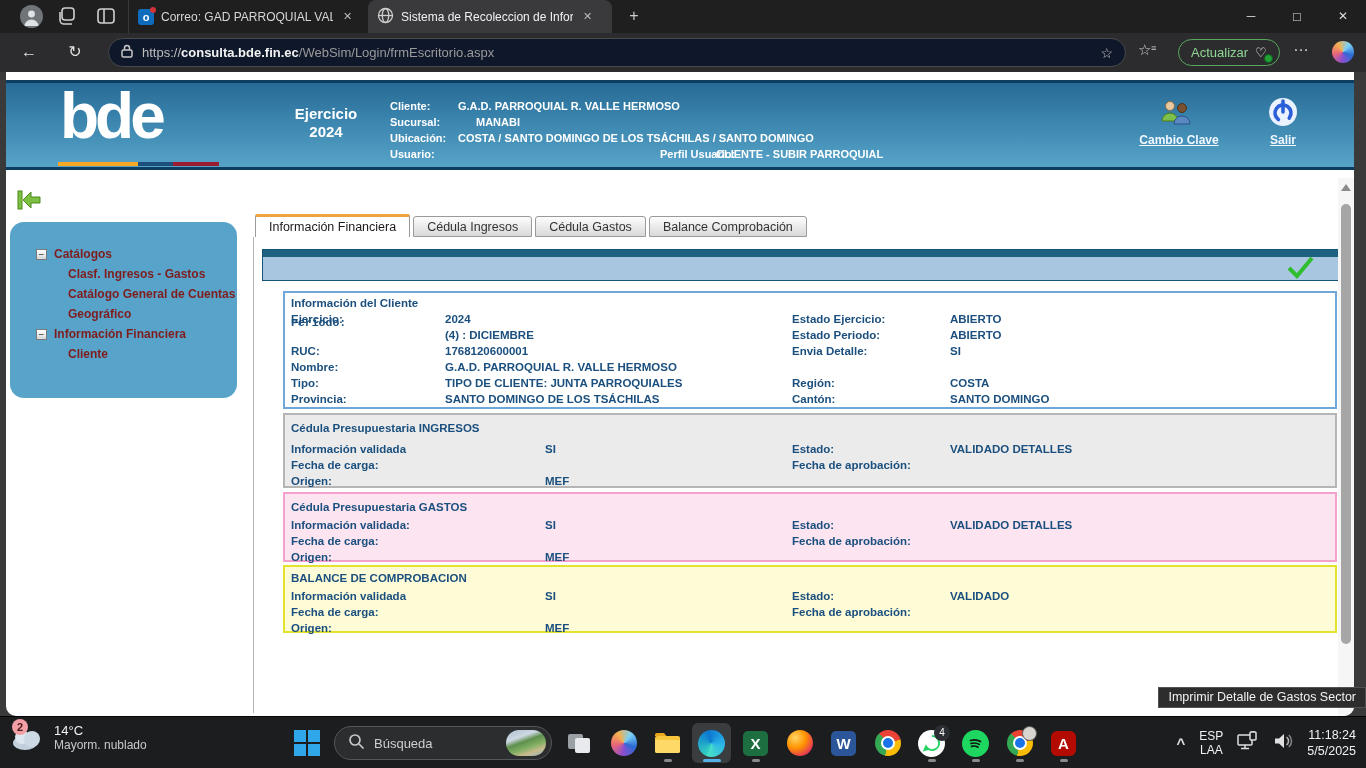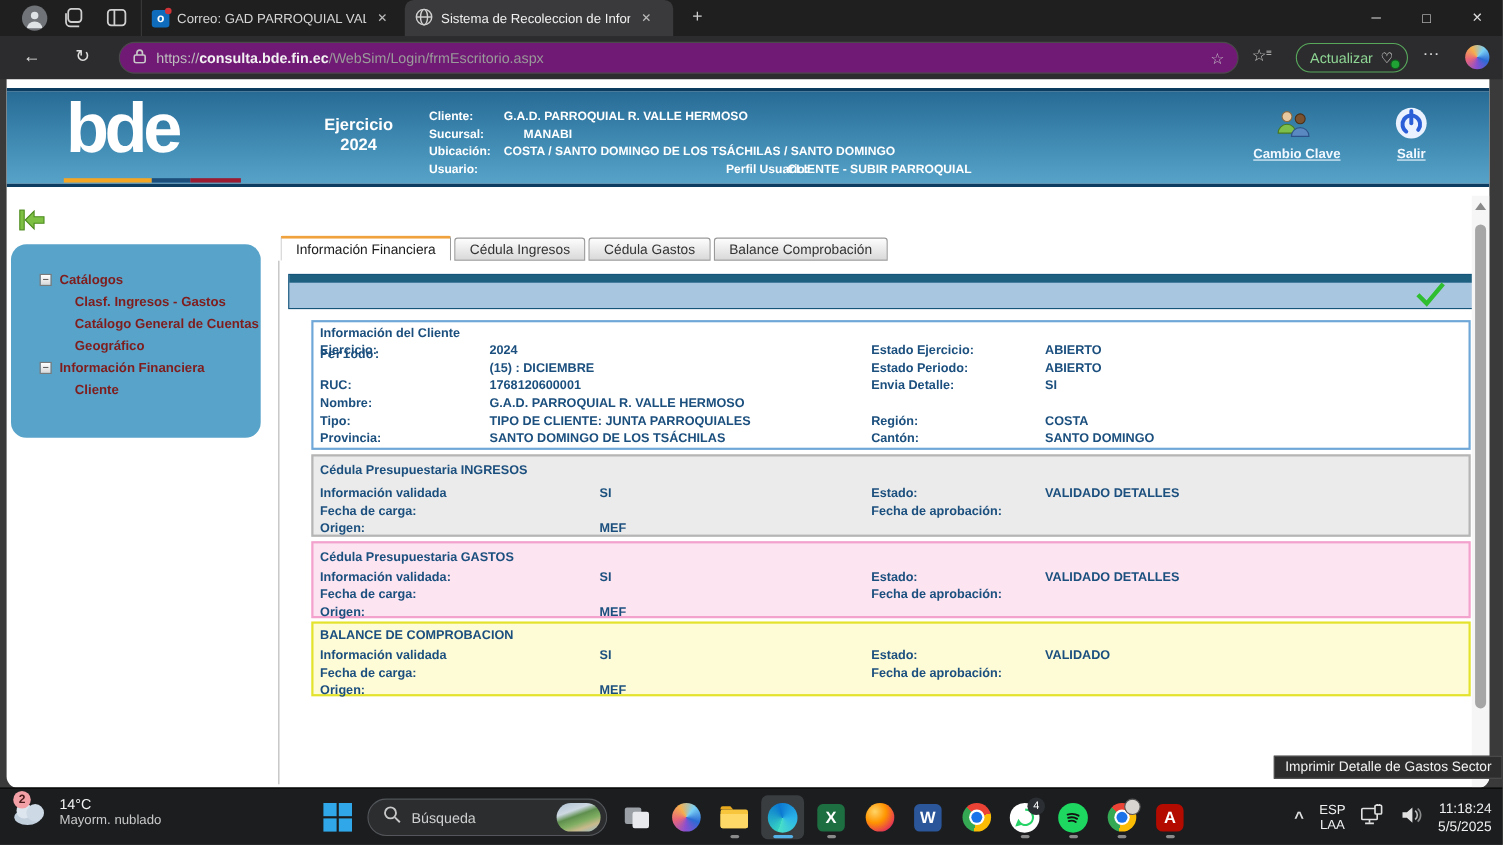--- a/index.html
+++ b/index.html
@@ -19,21 +19,21 @@
   .btab .title{white-space:nowrap;overflow:hidden;max-width:172px;}
   .tabx{font-size:11px;color:#bbb;padding:1px 3px;}
   .favsq{width:16px;height:16px;border-radius:3px;background:#0f6cbd;color:#fff;font-weight:bold;font-size:11px;
          display:flex;align-items:center;justify-content:center;position:relative;flex:0 0 auto;}
   .favsq .dot{position:absolute;right:-2px;top:-2px;width:6px;height:6px;border-radius:50%;background:#d13438;}
   .newtab{position:absolute;left:622px;top:4px;width:24px;height:24px;text-align:center;line-height:24px;font-size:16px;color:#ccc;}
   .winctl{position:absolute;top:0;height:33px;width:46px;text-align:center;line-height:33px;font-size:12px;color:#ddd;}
 
   .toolbar{position:absolute;left:0;top:33px;width:1366px;height:39px;background:#2c2c2e;}
   .navic{position:absolute;top:6px;width:26px;height:26px;text-align:center;line-height:26px;font-size:16px;color:#e0e0e0;}
-  .urlbar{position:absolute;left:108px;top:5px;width:1018px;height:29px;border-radius:15px;background:#701a75;
+  .urlbar{position:absolute;left:108px;top:5px;width:1018px;height:29px;border-radius:15px;background:#0f172a;
           border:1px solid #4a4a4a;display:flex;align-items:center;padding:0 12px;gap:9px;color:#bdbdbd;font-size:13px;}
   .urlbar .host{color:#f2f2f2;font-weight:bold;}
   .urlbar .path{color:#9a9a9a;}
   .urlbar .grow{flex:1;}
   .star{font-size:14px;color:#c9c9c9;}
   .favbar-ic{position:absolute;left:1138px;top:8px;font-size:15px;color:#cfcfcf;}
   .favbar-ic .lines{position:absolute;left:13px;top:2px;font-size:9px;letter-spacing:-1px;color:#cfcfcf;}
   .actualizar{position:absolute;left:1178px;top:6px;height:27px;border:1px solid #58a85c;border-radius:14px;
               display:flex;align-items:center;gap:7px;padding:0 12px;color:#8fd694;font-size:13px;background:transparent;}
   .heart{position:relative;font-size:13px;color:#e8e8e8;}
@@ -286,21 +286,21 @@
     <div class="panel p-client">
       <div class="t" style="top:4px;">Información del Cliente</div>
       <div class="prow">
           <span class="c1" style="top:20px;">Ejercicio:</span>
           <span class="v1c" style="top:20px;">2024</span>
           <span class="c3" style="top:20px;">Estado Ejercicio:</span>
           <span class="c4" style="top:20px;">ABIERTO</span>
         </div>
       <div class="prow">
           <span class="c1" style="top:23px;font-family:Liberation Mono, monospace;">Período:</span>
-          <span class="v1c" style="top:36px;">(15) : DICIEMBRE</span>
+          <span class="v1c" style="top:36px;">(4) : DICIEMBRE</span>
           <span class="c3" style="top:36px;">Estado Periodo:</span>
           <span class="c4" style="top:36px;">ABIERTO</span>
         </div>
       <div class="prow">
           <span class="c1" style="top:52px;">RUC:</span>
           <span class="v1c" style="top:52px;">1768120600001</span>
           <span class="c3" style="top:52px;">Envia Detalle:</span>
           <span class="c4" style="top:52px;">SI</span>
         </div>
       <div class="prow">

